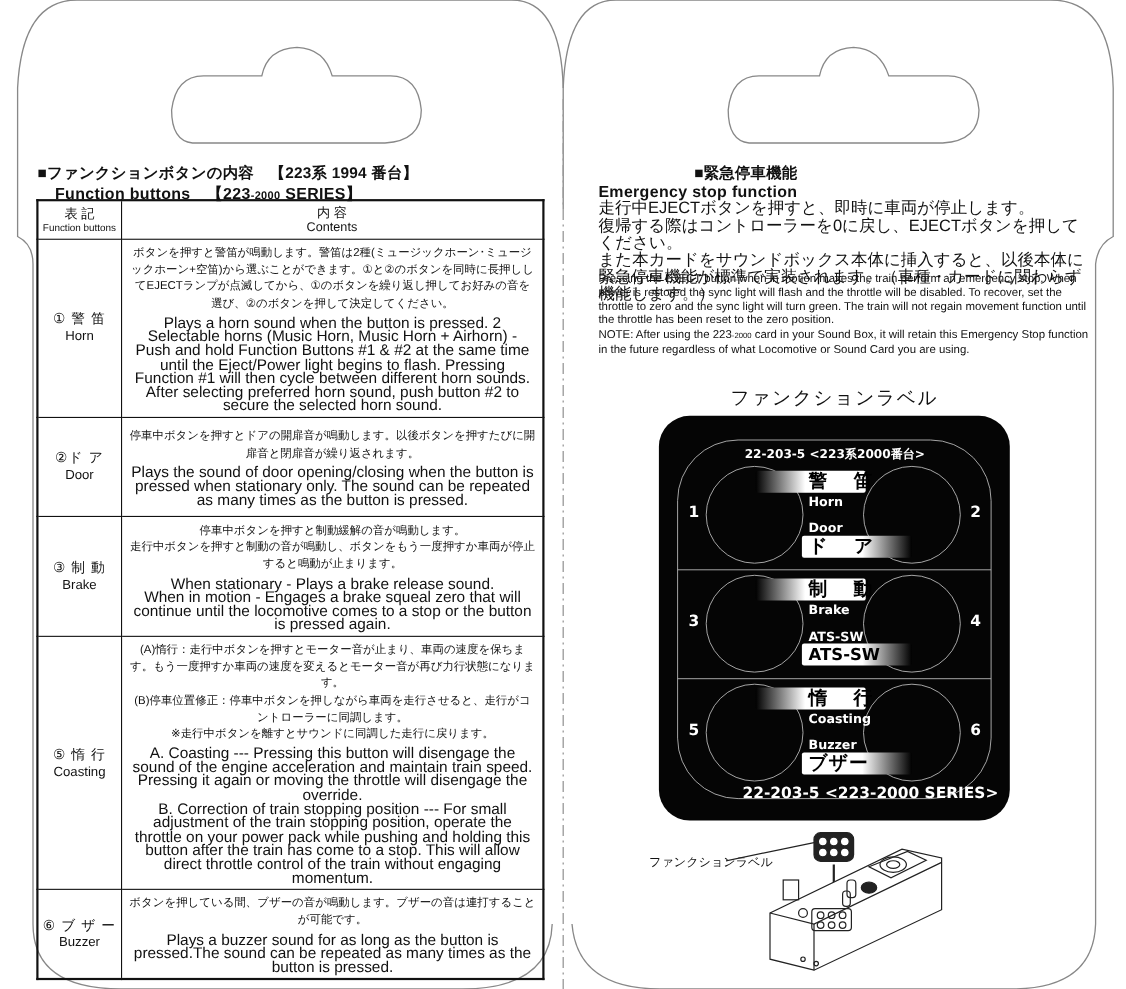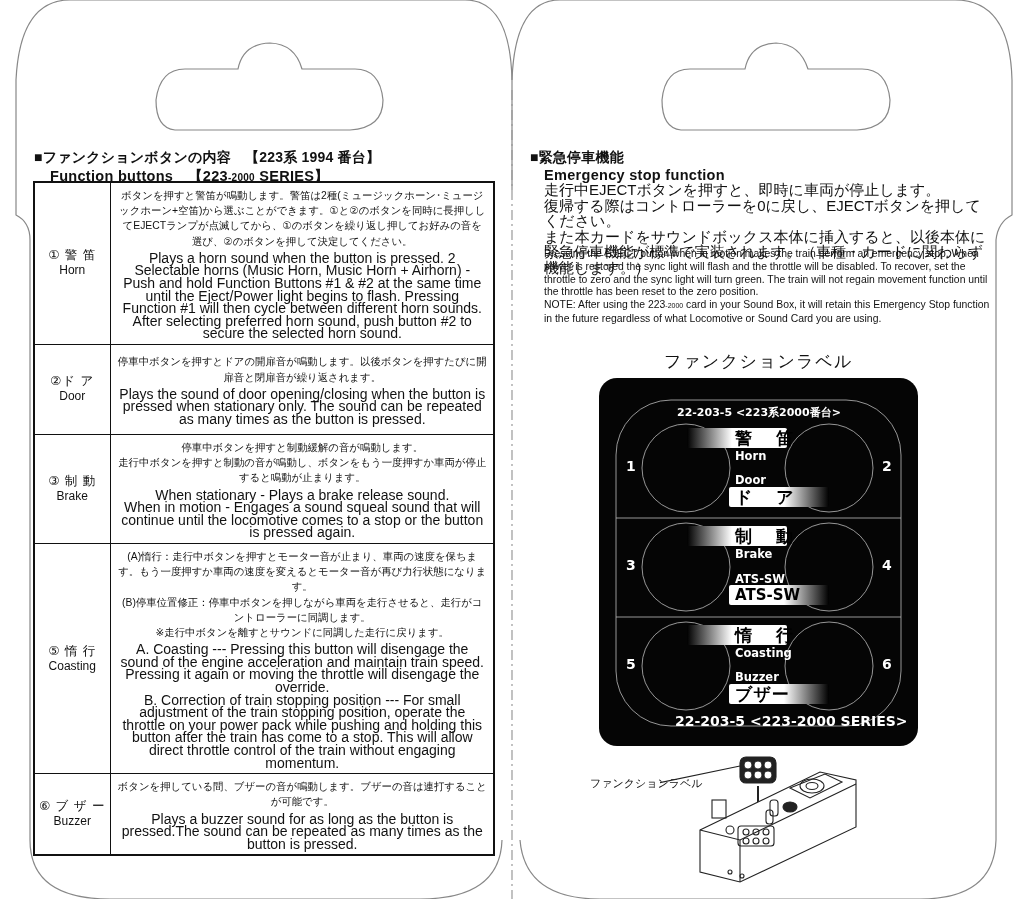--- a/index.html
+++ b/index.html
@@ -21,21 +21,21 @@
   .label-jp { display:block; font-size:12.5px; line-height:15px; letter-spacing:1px; }
   .label-en { display:block; font-size:12px; line-height:15px; }
   .desc { padding:5px 6px 4px 7px !important; text-align:center; }
   .desc .jp { font-size:10.4px; line-height:15.2px; margin:0 0 3px 0; }
   .desc .en { font-size:14px; line-height:12.6px; margin:0; }
   .r-emer-jp { position:absolute; left:544px; top:182px; width:450px; font-size:15px; line-height:15.6px; }
   .r-emer-en { position:absolute; left:544px; top:248px; width:450px; font-size:10.4px; line-height:12.8px; }
   .r-emer-en small { font-size:7px; }
   .fl-title { position:absolute; left:664px; top:350px; font-size:17px; letter-spacing:1.5px; }
   .board { position:absolute; left:599px; top:378px; width:319px; height:368px; background:#050505;
-           border-radius:18px; overflow:hidden; }
+           border-radius:28px; overflow:hidden; }
   .board svg { position:absolute; left:0; top:0; }
   .board-text { position:absolute; color:#fff; font-weight:bold; font-family:"DejaVu Sans", sans-serif; }
   .lbl-box { position:absolute; height:20px; background:linear-gradient(90deg,#000 0%, #fff 45%, #fff 100%);
              border-radius:2px; }
   .lbl-box.rev { background:linear-gradient(90deg,#fff 0%, #fff 55%, #000 100%); }
   .lbl-jp { position:absolute; color:#000; font-weight:bold; font-size:17px; line-height:20px; letter-spacing:9px;
             font-family:"DejaVu Sans", sans-serif; }
   .lbl-en { position:absolute; color:#fff; font-size:11.5px; font-weight:bold; font-family:"DejaVu Sans", sans-serif; }
   .num { position:absolute; color:#fff; font-size:14px; font-weight:bold; font-family:"DejaVu Sans", sans-serif; }
   .fig-label { position:absolute; left:590px; top:776px; font-size:11px; }
@@ -62,20 +62,30 @@
   <div class="h-jp">■ファンクションボタンの内容　【223系 1994 番台】</div>
   <div class="h-en"><span>Function buttons　【223</span><small>-2000</small><span>  SERIES】</span></div>
 </div>
 
 <table class="fn">
   <colgroup>
       <col style="width:76px">
       <col>
     </colgroup>
   <tbody>
+      <tr>
+    <th>
+      <span class="th-jp">表 記</span>
+      <span class="th-en-small">Function buttons</span>
+    </th>
+    <th>
+      <span class="th-jp">内 容</span>
+      <span class="th-en">Contents</span>
+    </th>
+  </tr>
   <tr style="height:148px">
     <td class="label-cell">
       <span class="label-jp">① 警 笛</span>
       <span class="label-en">Horn</span>
     </td>
     <td class="desc">
       <p class="jp">ボタンを押すと警笛が鳴動します。警笛は2種(ミュージックホーン･ミュージックホーン+空笛)から選ぶことができます。①と②のボタンを同時に長押ししてEJECTランプが点滅してから、①のボタンを繰り返し押してお好みの音を選び、②のボタンを押して決定してください。</p>
       <p class="en">Plays a horn sound when the button is pressed.  2 Selectable horns (Music Horn, Music Horn + Airhorn) - Push and hold Function Buttons #1 &amp; #2 at the same time until the Eject/Power light begins to flash.  Pressing Function #1 will then cycle between different horn sounds.  After selecting preferred horn sound, push button #2 to secure the selected horn sound.</p>
     </td>
   </tr>
@@ -91,21 +101,21 @@
   </tr>
   <tr style="height:104px">
     <td class="label-cell">
       <span class="label-jp">③ 制 動</span>
       <span class="label-en">Brake</span>
     </td>
     <td class="desc">
       <p class="jp" style="white-space:pre-line">停車中ボタンを押すと制動緩解の音が鳴動します。
 走行中ボタンを押すと制動の音が鳴動し、ボタンをもう一度押すか車両が停止すると鳴動が止まります。</p>
       <p class="en" style="white-space:pre-line">When stationary - Plays a brake release sound.
-When in motion - Engages a sound squeal sound that will continue until the locomotive comes to a stop or the button is pressed again.</p>
+When in motion - Engages a brake squeal zero that will continue until the locomotive comes to a stop or the button is pressed again.</p>
     </td>
   </tr>
   <tr style="height:188px">
     <td class="label-cell">
       <span class="label-jp">⑤ 惰 行</span>
       <span class="label-en">Coasting</span>
     </td>
     <td class="desc">
       <p class="jp" style="white-space:pre-line">(A)惰行：走行中ボタンを押すとモーター音が止まり、車両の速度を保ちます。もう一度押すか車両の速度を変えるとモーター音が再び力行状態になります。
 (B)停車位置修正：停車中ボタンを押しながら車両を走行させると、走行がコントローラーに同調します。
@@ -120,21 +130,21 @@
       <span class="label-en">Buzzer</span>
     </td>
     <td class="desc">
       <p class="jp">ボタンを押している間、ブザーの音が鳴動します。ブザーの音は連打することが可能です。</p>
       <p class="en">Plays a buzzer sound for as long as the button is pressed.The sound can be repeated as many times as the button is pressed.</p>
     </td>
   </tr>
 </tbody>
   </table>
 
-<div class="panel" style="left:530px;top:149px;">
+<div class="panel" style="left:530px;top:149px;text-align:right;">
   <div class="h-jp">■緊急停車機能</div>
   <div class="h-en" style="padding-left:14px">Emergency stop function</div>
 </div>
 <div class="r-emer-jp" style="white-space:pre-line">走行中EJECTボタンを押すと、即時に車両が停止します。
 復帰する際はコントローラーを0に戻し、EJECTボタンを押してください。
 また本カードをサウンドボックス本体に挿入すると、以後本体に緊急停車機能が標準で実装されます。（車種・カードに関わらず機能します。）</div>
 <div class="r-emer-en">
   <span>Pressing the EJECT button when in motion makes the train perform an emergency stop. When power is restored the sync light will flash and the throttle will be disabled. To recover, set the throttle to zero and the sync light will turn green. The train will not regain movement function until the throttle has been reset to the zero position.</span><br>
   <span>NOTE: After using the 223</span><small>-2000</small><span> card in your Sound Box, it will retain this Emergency Stop function in the future regardless of what Locomotive or Sound Card you are using.</span>
 </div>

